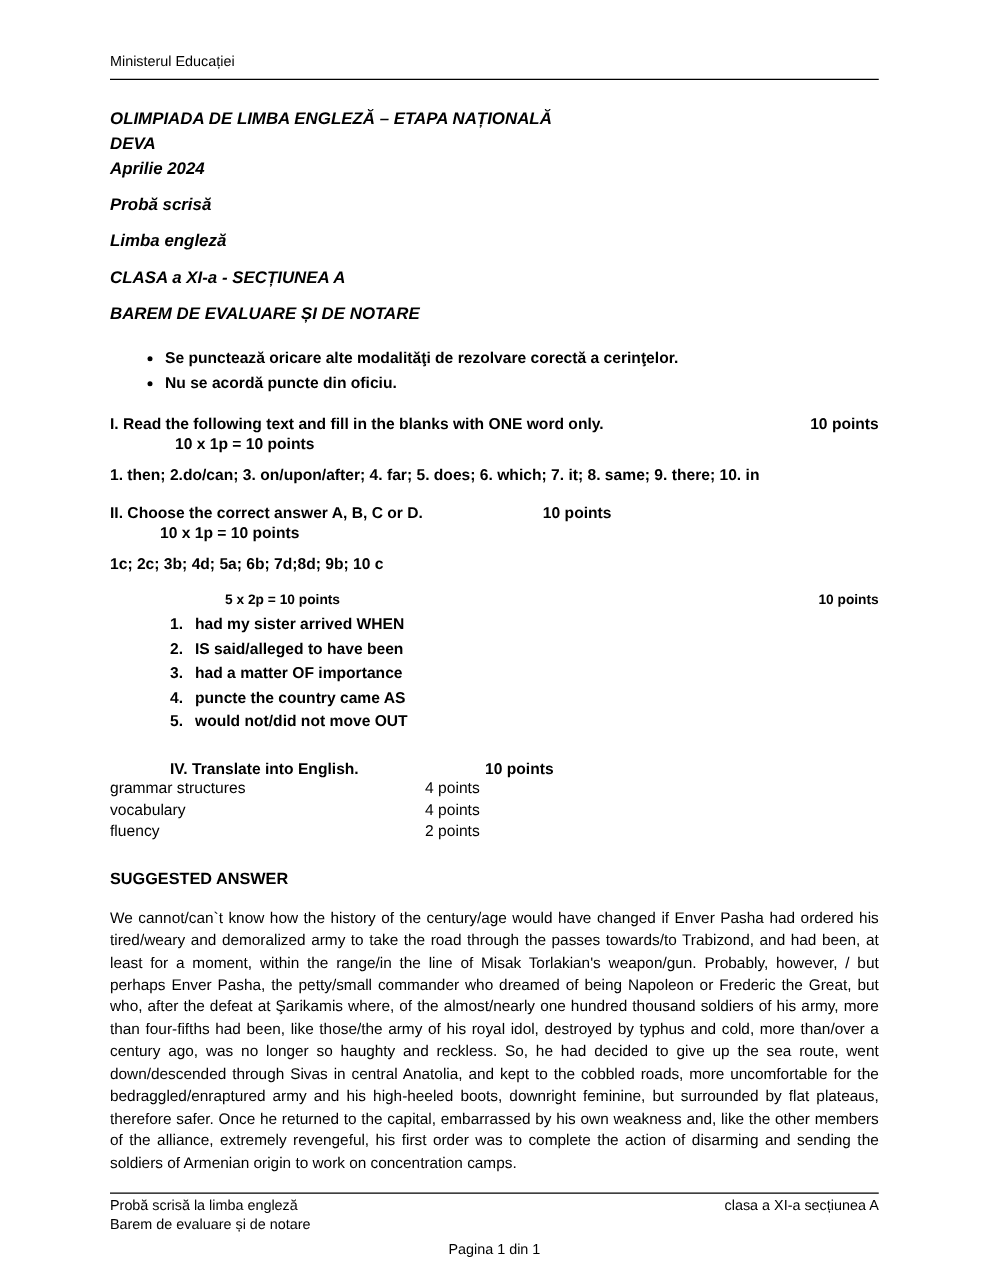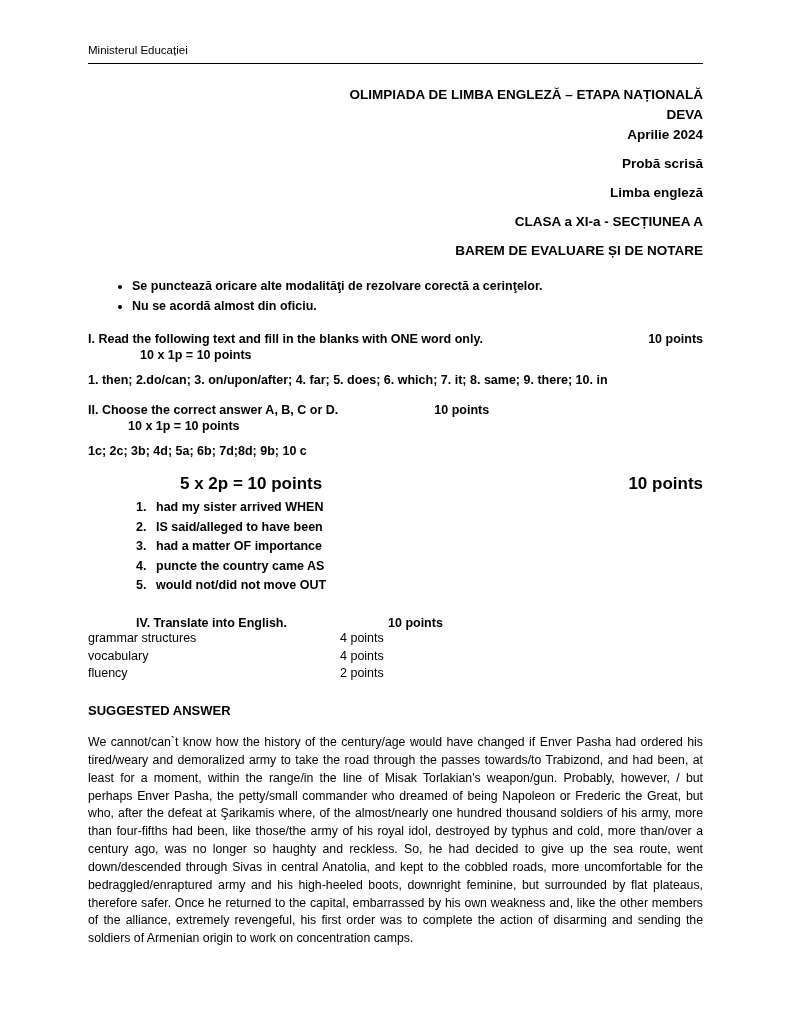--- a/index.html
+++ b/index.html
@@ -28,25 +28,26 @@
     font-size: 11.5px;
     padding-top: 44px;
     padding-bottom: 7px;
   }
   .header-rule {
     border-bottom: 1px solid #000;
     margin: 0 0 0 0;
   }
   
   .title-block {
-    text-align: right;
+    text-align: left;
     font-weight: bold;
     font-size: 13.5px;
     margin-top: 22px;
     line-height: 1.34;
+    font-style: italic;
   }
   .title-block .line {
     margin-bottom: 2px;
   }
   .title-gap {
     height: 9px;
   }
   
   ul.notes {
     margin: 16px 0 0 0;
@@ -166,21 +167,21 @@
     <div class="title-gap"></div>
     <div class="line">Limba engleză</div>
     <div class="title-gap"></div>
     <div class="line">CLASA a XI-a - SECȚIUNEA A</div>
     <div class="title-gap"></div>
     <div class="line">BAREM DE EVALUARE ȘI DE NOTARE</div>
   </div>
 
   <ul class="notes">
     <li>Se punctează oricare alte modalităţi de rezolvare corectă a cerinţelor.</li>
-    <li>Nu se acordă almost din oficiu.</li>
+    <li>Nu se acordă puncte din oficiu.</li>
   </ul>
 
   <div class="section">
     <div class="sec-head">
       <span class="sec-title">I. Read the following text and fill in the blanks with ONE word only.</span>
       <span class="sec-points">10 points</span>
     </div>
     <div class="sec-sub">10 x 1p = 10 points</div>
     <div class="sec-answers">1. then; 2.do/can; 3. on/upon/after; 4. far; 5. does; 6. which; 7. it; 8. same; 9. there; 10. in</div>
   </div>
@@ -188,21 +189,21 @@
   <div class="section">
     <div class="sec-head">
       <span class="sec-title">II. Choose the correct answer A, B, C or D.</span>
       <span class="sec-points" style="margin-left:78px;">10 points</span>
     </div>
     <div class="sec-sub" style="margin-left:40px;">10  x 1p = 10 points</div>
     <div class="sec-answers">1c; 2c; 3b; 4d; 5a; 6b; 7d;8d; 9b; 10 c</div>
   </div>
 
   <div class="section">
-    <div style="display:flex; font-weight:bold; font-size:17px; margin-top:2px;">
+    <div style="display:flex; font-weight:bold; font-size:11px; margin-top:2px;">
       <span style="margin-left:92px;">5 x 2p = 10 points</span>
       <span style="margin-left:auto;">10 points</span>
     </div>
     <ol class="answers">
       <li>had my sister arrived WHEN</li>
       <li>IS said/alleged to have been</li>
       <li>had a matter OF importance</li>
       <li>puncte the country came AS</li>
       <li>would not/did not move OUT</li>
     </ol>
@@ -223,14 +224,27 @@
     </div>
     <div class="crit-row">
       <span class="c-name">fluency</span>
       <span>2 points</span>
     </div>
 
     <div class="suggested">SUGGESTED ANSWER</div>
     <div class="answer-body">We cannot/can`t know how the history of the century/age would have changed if Enver Pasha had ordered his tired/weary and demoralized army to take the road through the passes towards/to Trabizond, and had been, at least for a moment, within the range/in the line of Misak Torlakian's weapon/gun. Probably, however, / but perhaps Enver Pasha, the petty/small commander who dreamed of being Napoleon or Frederic the Great, but who, after the defeat at Şarikamis where, of the almost/nearly one hundred thousand soldiers of his army, more than four-fifths had been, like those/the army of his royal idol, destroyed by typhus and cold, more than/over a century ago, was no longer so haughty and reckless. So, he had decided to give up the sea route, went down/descended through Sivas in central Anatolia, and kept to the cobbled roads, more uncomfortable for the bedraggled/enraptured army and his high-heeled boots, downright feminine, but surrounded by flat plateaus, therefore safer. Once he returned to the capital, embarrassed by his own weakness and, like the other members of the alliance, extremely revengeful, his first order was to complete the action of disarming and sending the soldiers of Armenian origin to work on concentration camps.</div>
   </div>
 
+  <div class="footer">
+    <div class="footer-rule"></div>
+    <div class="footer-cols">
+      <div class="footer-left">
+        <div>Probă scrisă la limba engleză</div>
+        <div>Barem de evaluare și de notare</div>
+      </div>
+      <div class="footer-right">
+        <div>clasa a XI-a secțiunea A</div>
+      </div>
+    </div>
+    <div class="footer-page">Pagina 1 din 1</div>
+  </div>
 
 </div>
 
 </body></html>

